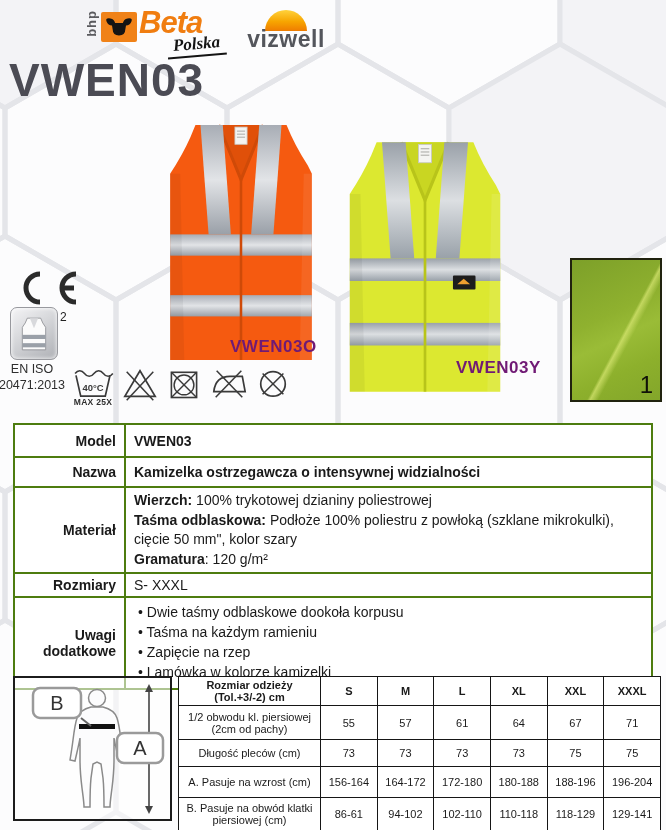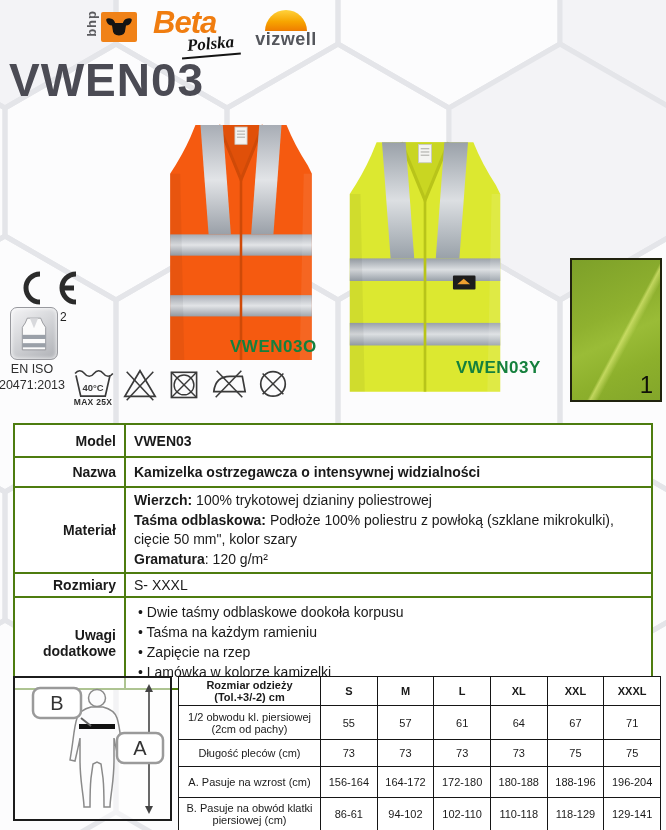--- a/index.html
+++ b/index.html
@@ -11,34 +11,34 @@
   .abs{position:absolute;}
   svg text{font-family:"Liberation Sans",sans-serif;}
 
   
   .hexbg{position:absolute;left:0;top:0;z-index:0;}
 
   
   .logo-beta{left:84px;top:8px;height:54px;display:flex;align-items:flex-start;z-index:2;}
   .beta-bhp{writing-mode:vertical-rl;transform:rotate(180deg);font-size:13px;font-weight:700;color:#5a5a5e;letter-spacing:1px;margin-top:2px;margin-right:2px;}
   .beta-box{width:36px;height:30px;background:#f08218;border-radius:2px;display:flex;align-items:center;justify-content:center;margin-top:4px;}
-  .beta-wordwrap{margin-left:16px;position:relative;}
+  .beta-wordwrap{margin-left:2px;position:relative;}
   .beta-word{font-size:31px;font-weight:800;font-style:italic;color:#f07d10;letter-spacing:-1px;line-height:30px;}
   .beta-script{font-family:"Liberation Serif",serif;font-style:italic;font-size:17px;font-weight:700;color:#141414;position:absolute;left:28px;top:26px;transform:rotate(-5deg);border-bottom:2px solid #141414;padding:0 6px 1px 6px;white-space:nowrap;}
   .logo-vizwell{left:236px;top:10px;width:100px;text-align:center;z-index:2;}
   .viz-sun{width:42px;height:21px;border-radius:42px 42px 0 0;background:linear-gradient(180deg,#ffd23c 0%,#f7a500 55%,#ef7c00 100%);margin:0 auto -2px auto;}
-  .viz-word{font-size:18px;font-weight:800;color:#54565c;letter-spacing:0.5px;line-height:20px;}
+  .viz-word{font-size:23px;font-weight:800;color:#54565c;letter-spacing:0.5px;line-height:20px;}
 
   .page-title{left:9px;top:53px;font-size:46px;font-weight:800;color:#4b4b54;letter-spacing:1px;z-index:2;}
 
   
   .vest{z-index:2;}
   .vest-orange{left:138px;top:121px;}
   .vest-yellow{left:309px;top:138px;z-index:3;}
-  .vest-label{z-index:4;font-size:17px;font-weight:800;color:#15803d;letter-spacing:0.5px;}
+  .vest-label{z-index:4;font-size:17px;font-weight:800;color:#701a75;letter-spacing:0.5px;}
   .lbl-o{left:230px;top:337px;}
   .lbl-y{left:456px;top:358px;}
 
   
   .ce{left:10px;top:271px;z-index:2;}
   .picto{left:10px;top:307px;width:46px;height:51px;border-radius:7px;
     background:linear-gradient(145deg,#f4f4f6 0%,#d9dadd 40%,#aeb0b5 100%);
     border:1px solid #98999e;display:flex;align-items:center;justify-content:center;z-index:2;
     box-shadow:inset 0 0 4px #ffffff;}
   .picto-level{left:60px;top:310px;font-size:12px;color:#222;z-index:2;}

